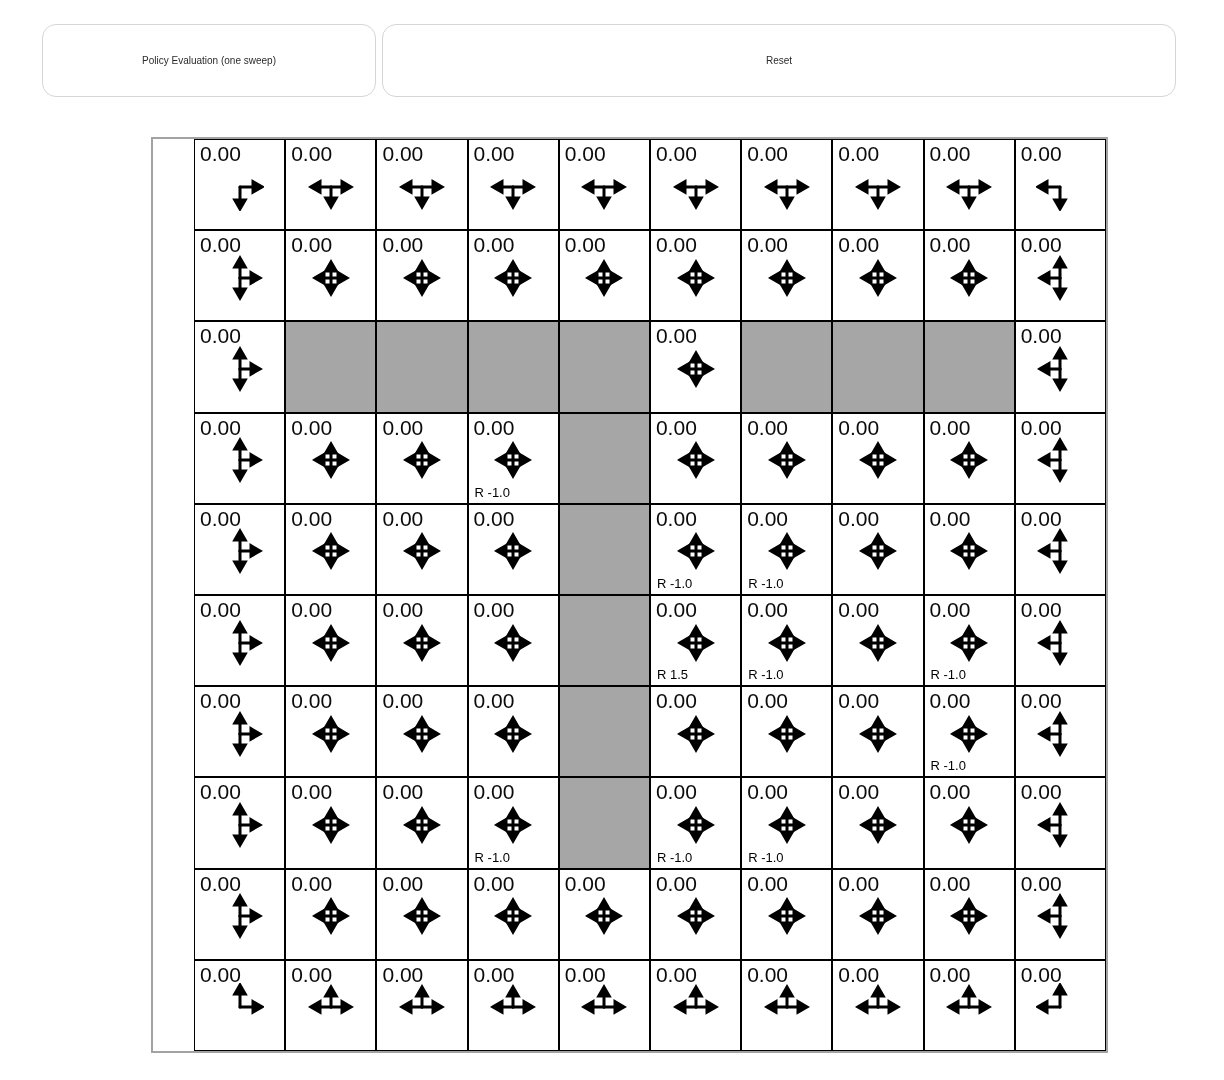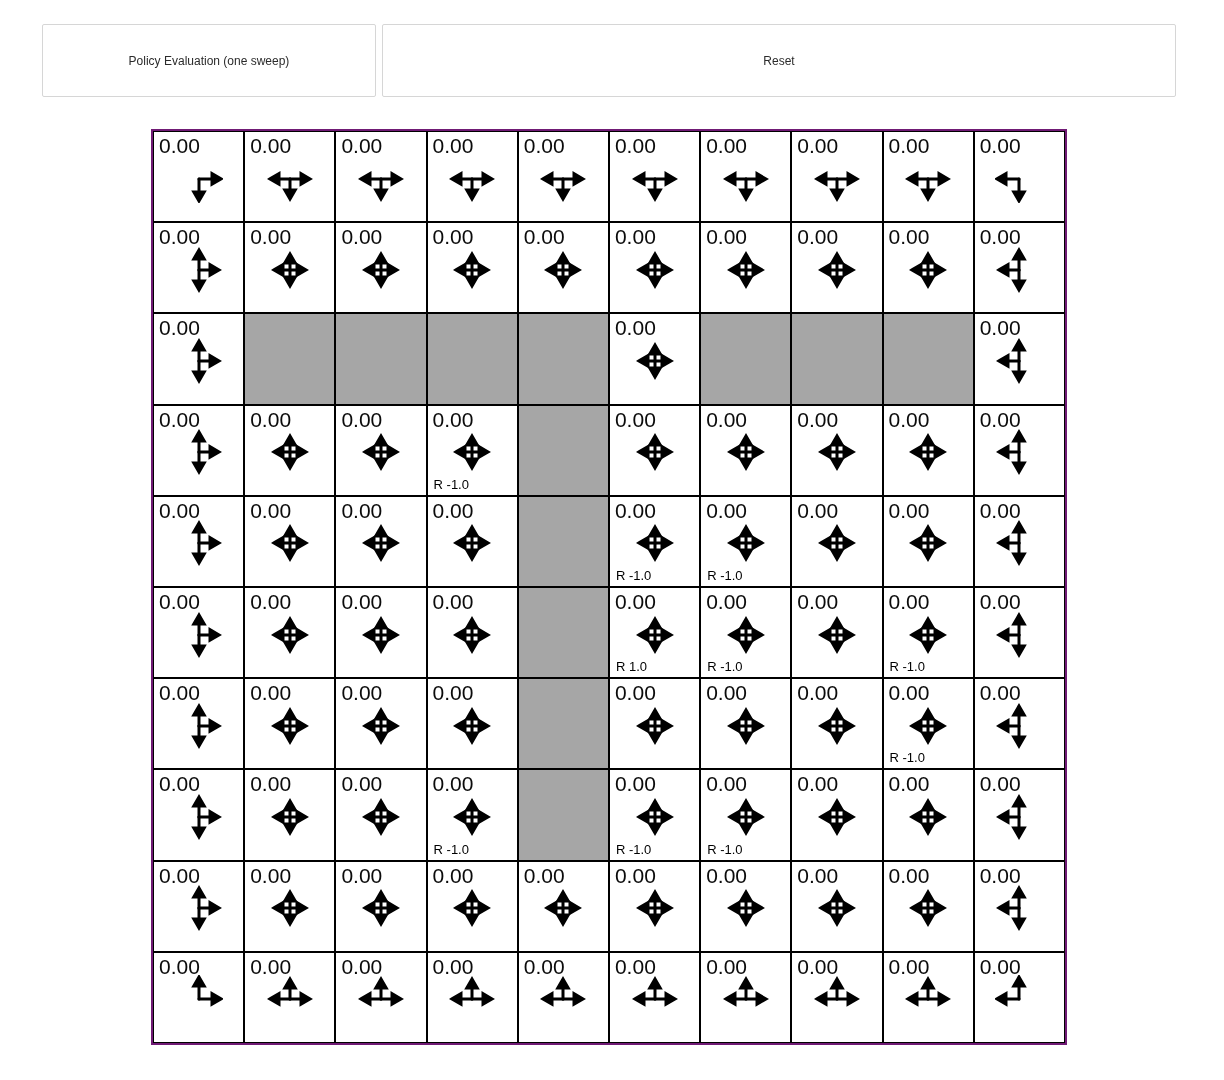--- a/index.html
+++ b/index.html
@@ -5,31 +5,31 @@
   html,body{margin:0;padding:0;}
   body{
     width:1224px;height:1080px;background:#ffffff;position:relative;
     font-family:"Liberation Sans", sans-serif;
   }
   .toolbar{
     position:absolute;left:42px;top:24px;width:1134px;height:73px;
     display:flex;gap:6px;
   }
   .btn{
-    background:#ffffff;border:1px solid #d6d6d6;border-radius:2px;
-    font-family:"Liberation Sans", sans-serif;font-size:12px;color:#2b2b2b;
+    background:#ffffff;border:1px solid #d6d6d6;border-radius:14px;
+    font-family:"Liberation Sans", sans-serif;font-size:10px;color:#2b2b2b;
     display:flex;align-items:center;justify-content:center;
     cursor:pointer;padding:0;white-space:nowrap;
   }
   .btn.wide{flex:0 0 334px;}
   .btn.norm{flex:1 1 0;}
   .grid{
-    position:absolute;left:151px;top:129px;
+    position:absolute;left:151px;top:137px;
     display:grid;grid-template-columns:repeat(10,91.2px);grid-auto-rows:91.2px;
-    border:2px solid #701a75;background:#fff;
+    border:2px solid #a3a3a3;background:#fff;padding-left:41px;
   }
   .cell{
     position:relative;border:1px solid #000;background:#ffffff;
     box-sizing:border-box;overflow:visible;
   }
   .cell.wall{background:#a6a6a6;}
   .val{
     position:absolute;left:5px;top:1px;font-size:21px;color:#0b0b0b;
     line-height:1.2;
   }
@@ -700,21 +700,21 @@
           <line x1="0" y1="0" x2="0" y2="-8"></line>
           <polygon points="0,-16 5.2,-7 -5.2,-7"></polygon>
           <line x1="0" y1="0" x2="0" y2="8"></line>
           <polygon points="0,16 -5.2,7 5.2,7"></polygon>
           <line x1="0" y1="0" x2="-8" y2="0"></line>
           <polygon points="-16,0 -7,-5.2 -7,5.2"></polygon>
           <line x1="0" y1="0" x2="8" y2="0"></line>
           <polygon points="16,0 7,5.2 7,-5.2"></polygon>
         </g>
       </svg>
-      <span class="rew">R 1.0</span>
+      <span class="rew">R 1.5</span>
     </div>
     <div class="cell">
       <span class="val">0.00</span>
       <svg viewBox="-24 -24 48 48" width="48" height="48">
         <g stroke="#000" fill="#000" stroke-width="3" stroke-linecap="round">
           <line x1="0" y1="0" x2="0" y2="-8"></line>
           <polygon points="0,-16 5.2,-7 -5.2,-7"></polygon>
           <line x1="0" y1="0" x2="0" y2="8"></line>
           <polygon points="0,16 -5.2,7 5.2,7"></polygon>
           <line x1="0" y1="0" x2="-8" y2="0"></line>

